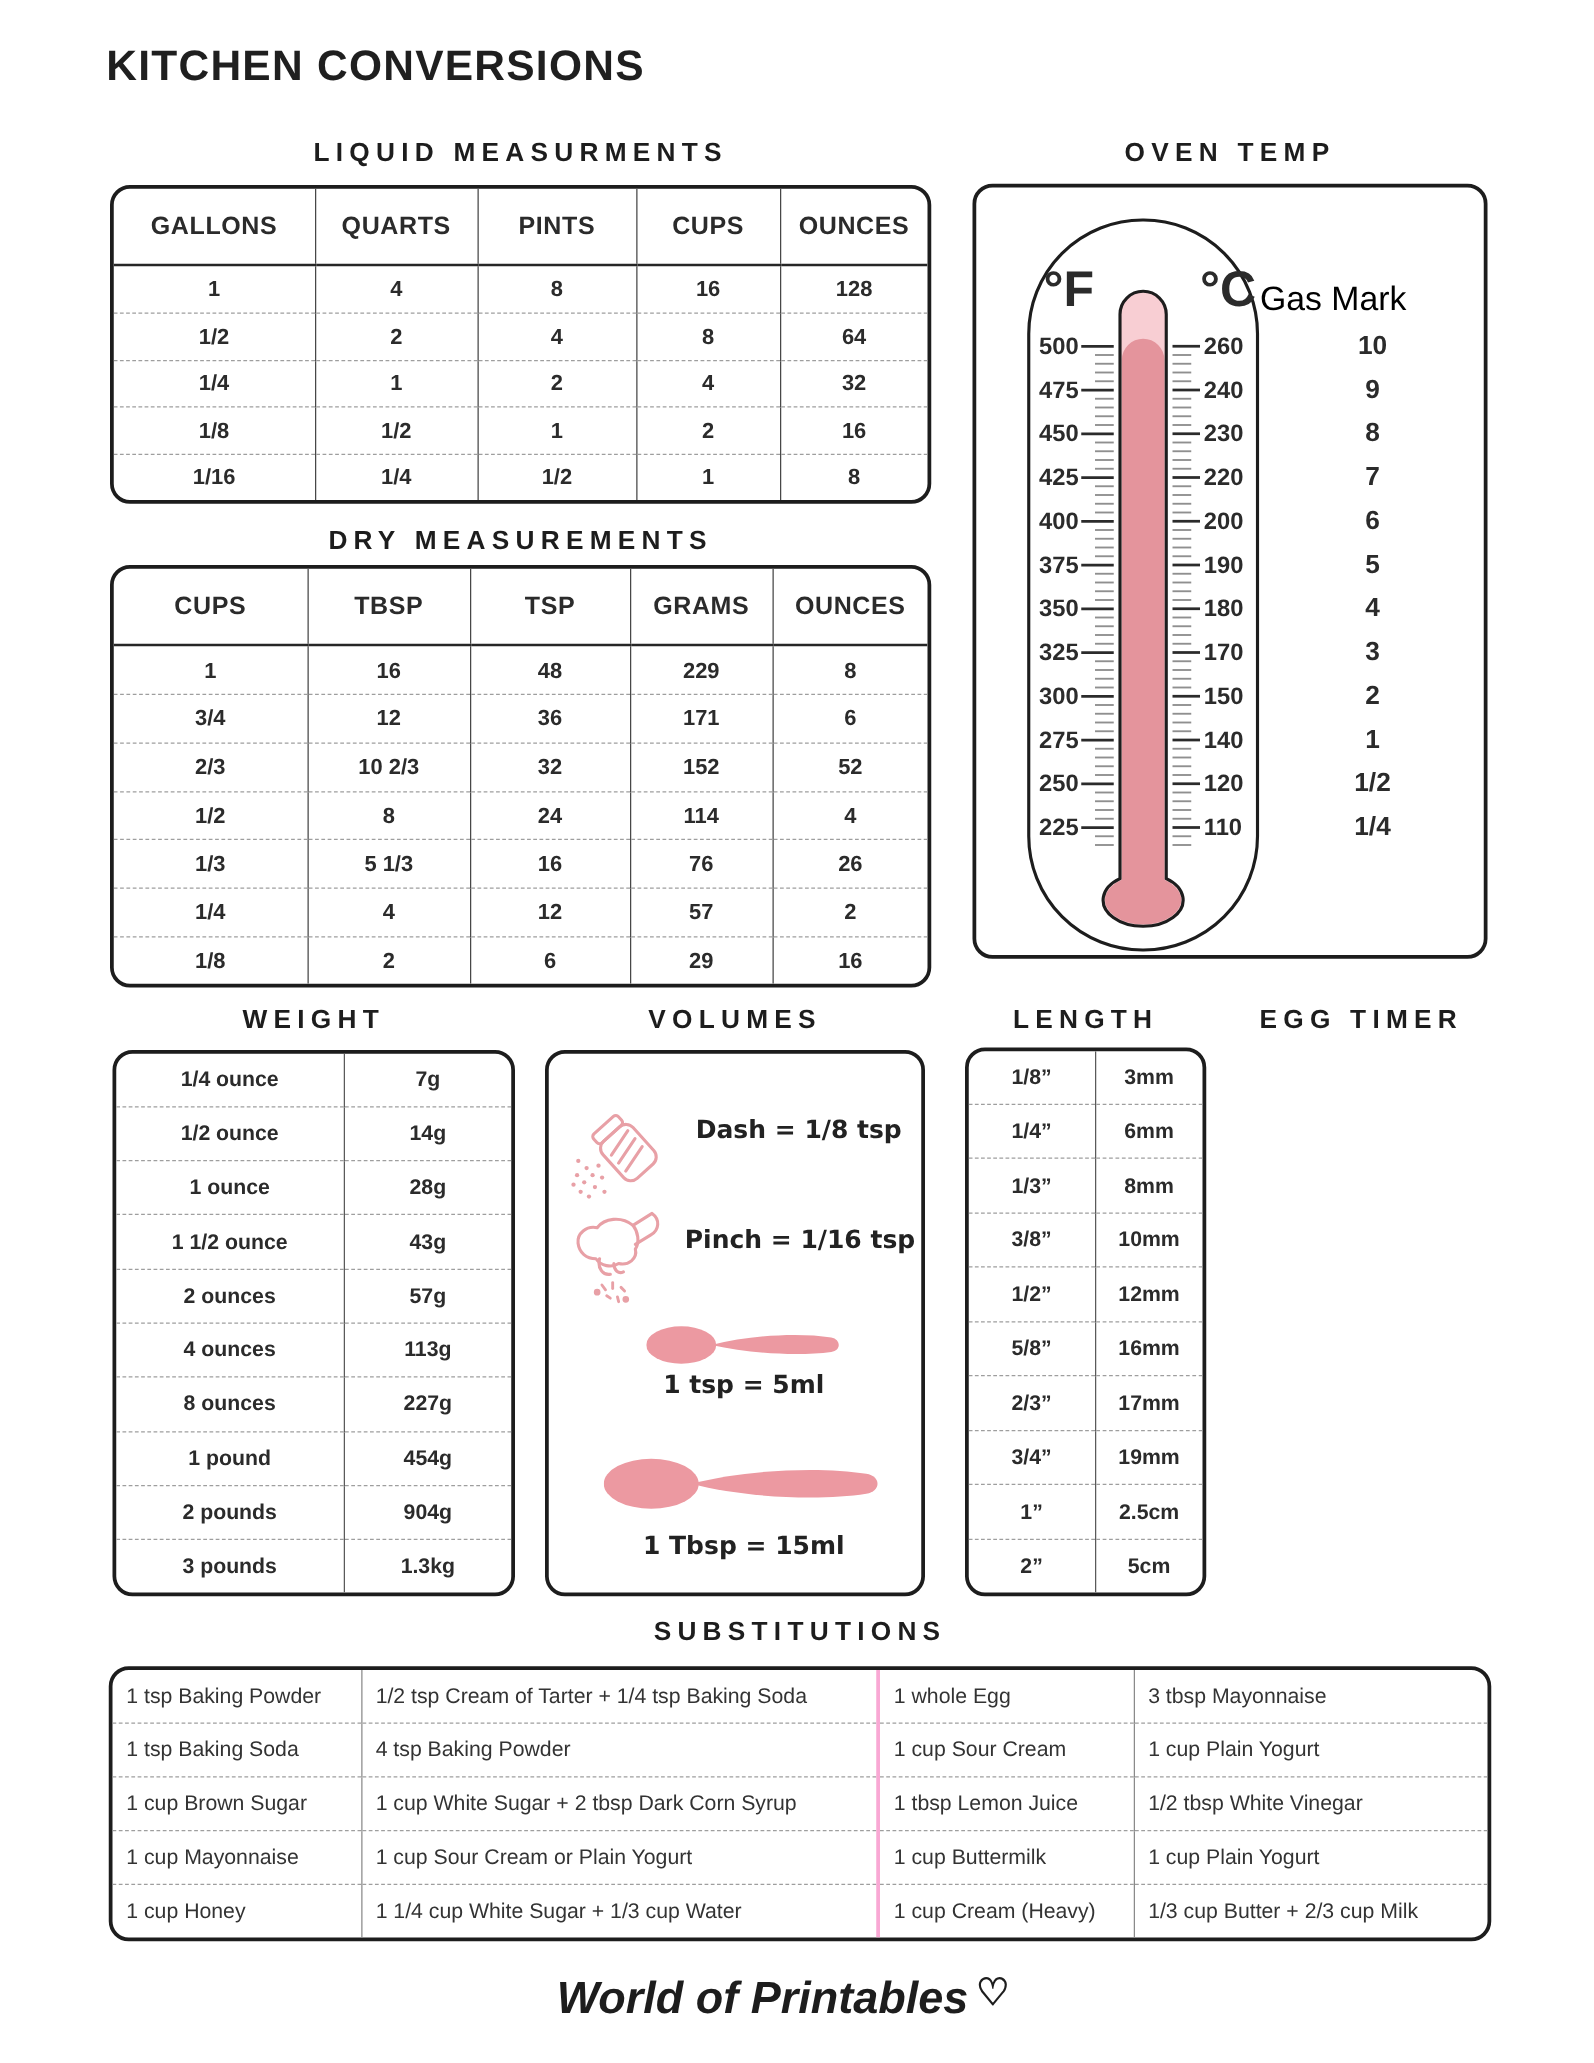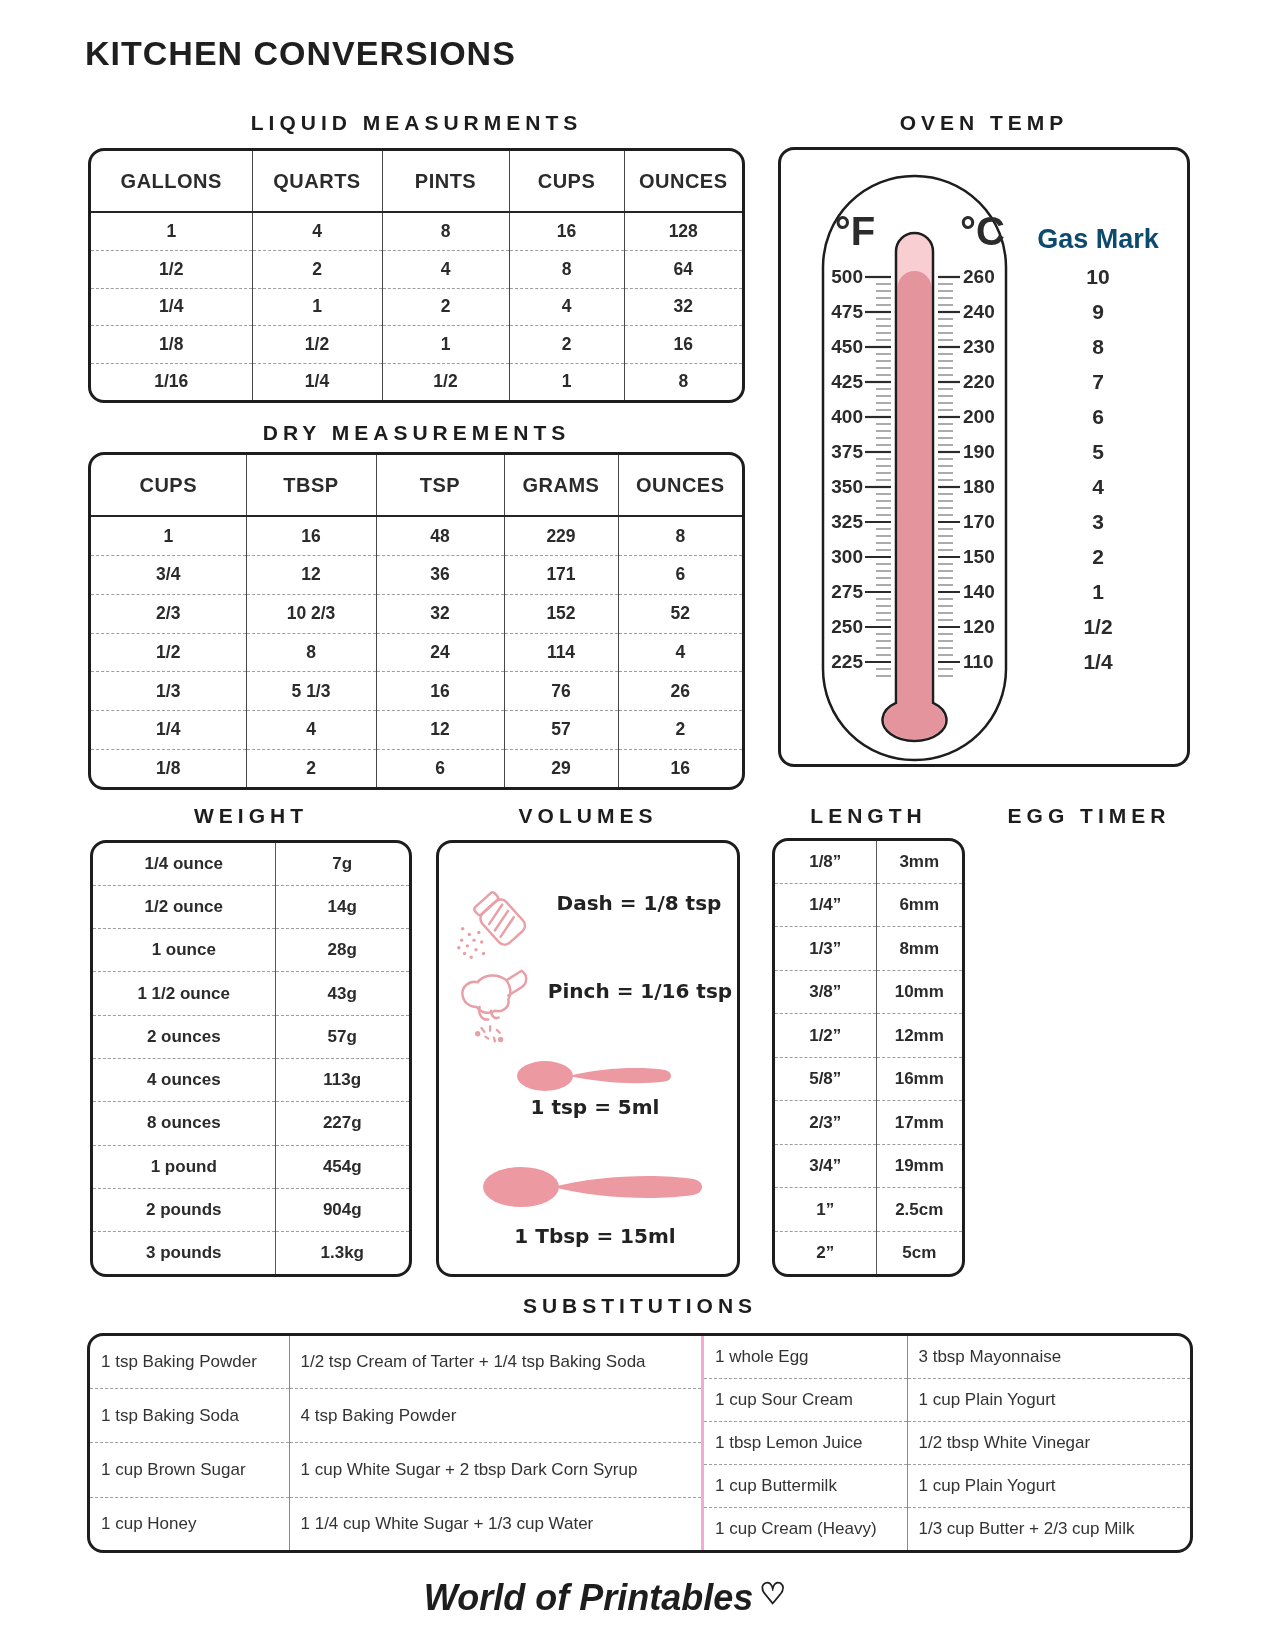--- a/index.html
+++ b/index.html
@@ -1,17 +1,17 @@
 <!DOCTYPE html>
 <html><head>
 <meta charset="utf-8">
 <style>
   html,body{margin:0;padding:0;background:#fff;}
   .page{position:relative;width:1210px;height:1650px;background:#ffffff;
-        font-family:"Liberation Sans",sans-serif;color:#2b2b2b;overflow:hidden;}
+        font-family:"Liberation Sans",sans-serif;color:#2b2b2b;overflow:hidden;padding-left:43px;}
 
   .page-title{position:absolute;left:85px;top:34px;font-size:34px;font-weight:700;
               letter-spacing:1px;color:#1f1f1f;}
 
   .sec-h{position:absolute;font-size:21px;font-weight:700;letter-spacing:5px;
          color:#1d1d1d;text-align:center;white-space:nowrap;}
 
   .panel{position:absolute;background:#fff;border:3px solid #1d1d1d;border-radius:16px;
          overflow:hidden;box-sizing:border-box;}
 
@@ -29,22 +29,22 @@
   .duo tbody td{font-size:17px;font-weight:700;}
   .duo td:not(:first-child){border-left:1.5px solid #5a5a5a;}
   .duo tbody tr:not(:first-child) td{border-top:1.5px dashed #9e9e9e;margin-top:29px;}
 
   
   .subs-side{position:absolute;top:0;bottom:0;}
   .subs tbody td{font-size:17px;font-weight:400;color:#333;text-align:left;padding-left:11px;}
   .subs td:not(:first-child){border-left:1.5px solid #8a8a8a;}
   .subs tbody tr:not(:first-child) td{border-top:1.5px dashed #9e9e9e;}
 
-  .gas-heading{position:absolute;left:227px;top:74px;width:180px;text-align:center;
-               font-size:27px;font-weight:700;color:#0c4a6e;}
+  .gas-heading{position:absolute;left:227px;top:74px;width:180px;
+               font-size:27px;font-weight:400;color:#000000;}
   .gas-val{position:absolute;left:247px;width:140px;height:26px;line-height:26px;
            text-align:center;font-size:21px;font-weight:700;color:#2b2b2b;}
 
   .therm-label{font-family:"Liberation Sans",sans-serif;font-size:19px;font-weight:700;fill:#2b2b2b;}
   .therm-unit{font-family:"Liberation Sans",sans-serif;font-size:40px;font-weight:700;fill:#2b2b2b;}
 
   .vol-label{position:absolute;font-family:"DejaVu Sans",sans-serif;font-size:20px;
              font-weight:700;color:#222;text-align:center;white-space:nowrap;}
   .vol-icon{position:absolute;}
 
@@ -547,20 +547,24 @@
             </tr>
             <tr>
               <td>1 tsp Baking Soda</td>
               <td>4 tsp Baking Powder</td>
             </tr>
             <tr>
               <td>1 cup Brown Sugar</td>
               <td>1 cup White Sugar + 2 tbsp Dark Corn Syrup</td>
             </tr>
             <tr>
+              <td>1 cup Mayonnaise</td>
+              <td>1 cup Sour Cream or Plain Yogurt</td>
+            </tr>
+            <tr>
               <td>1 cup Honey</td>
               <td>1 1/4 cup White Sugar + 1/3 cup Water</td>
             </tr>
           </tbody>
       </table>
     </div>
     <div class="subs-side" style="left:611px;right:0;border-left:3px solid #f9a8d4;box-sizing:border-box;">
       <table class="subs">
         <colgroup>
             <col style="width:203px">

